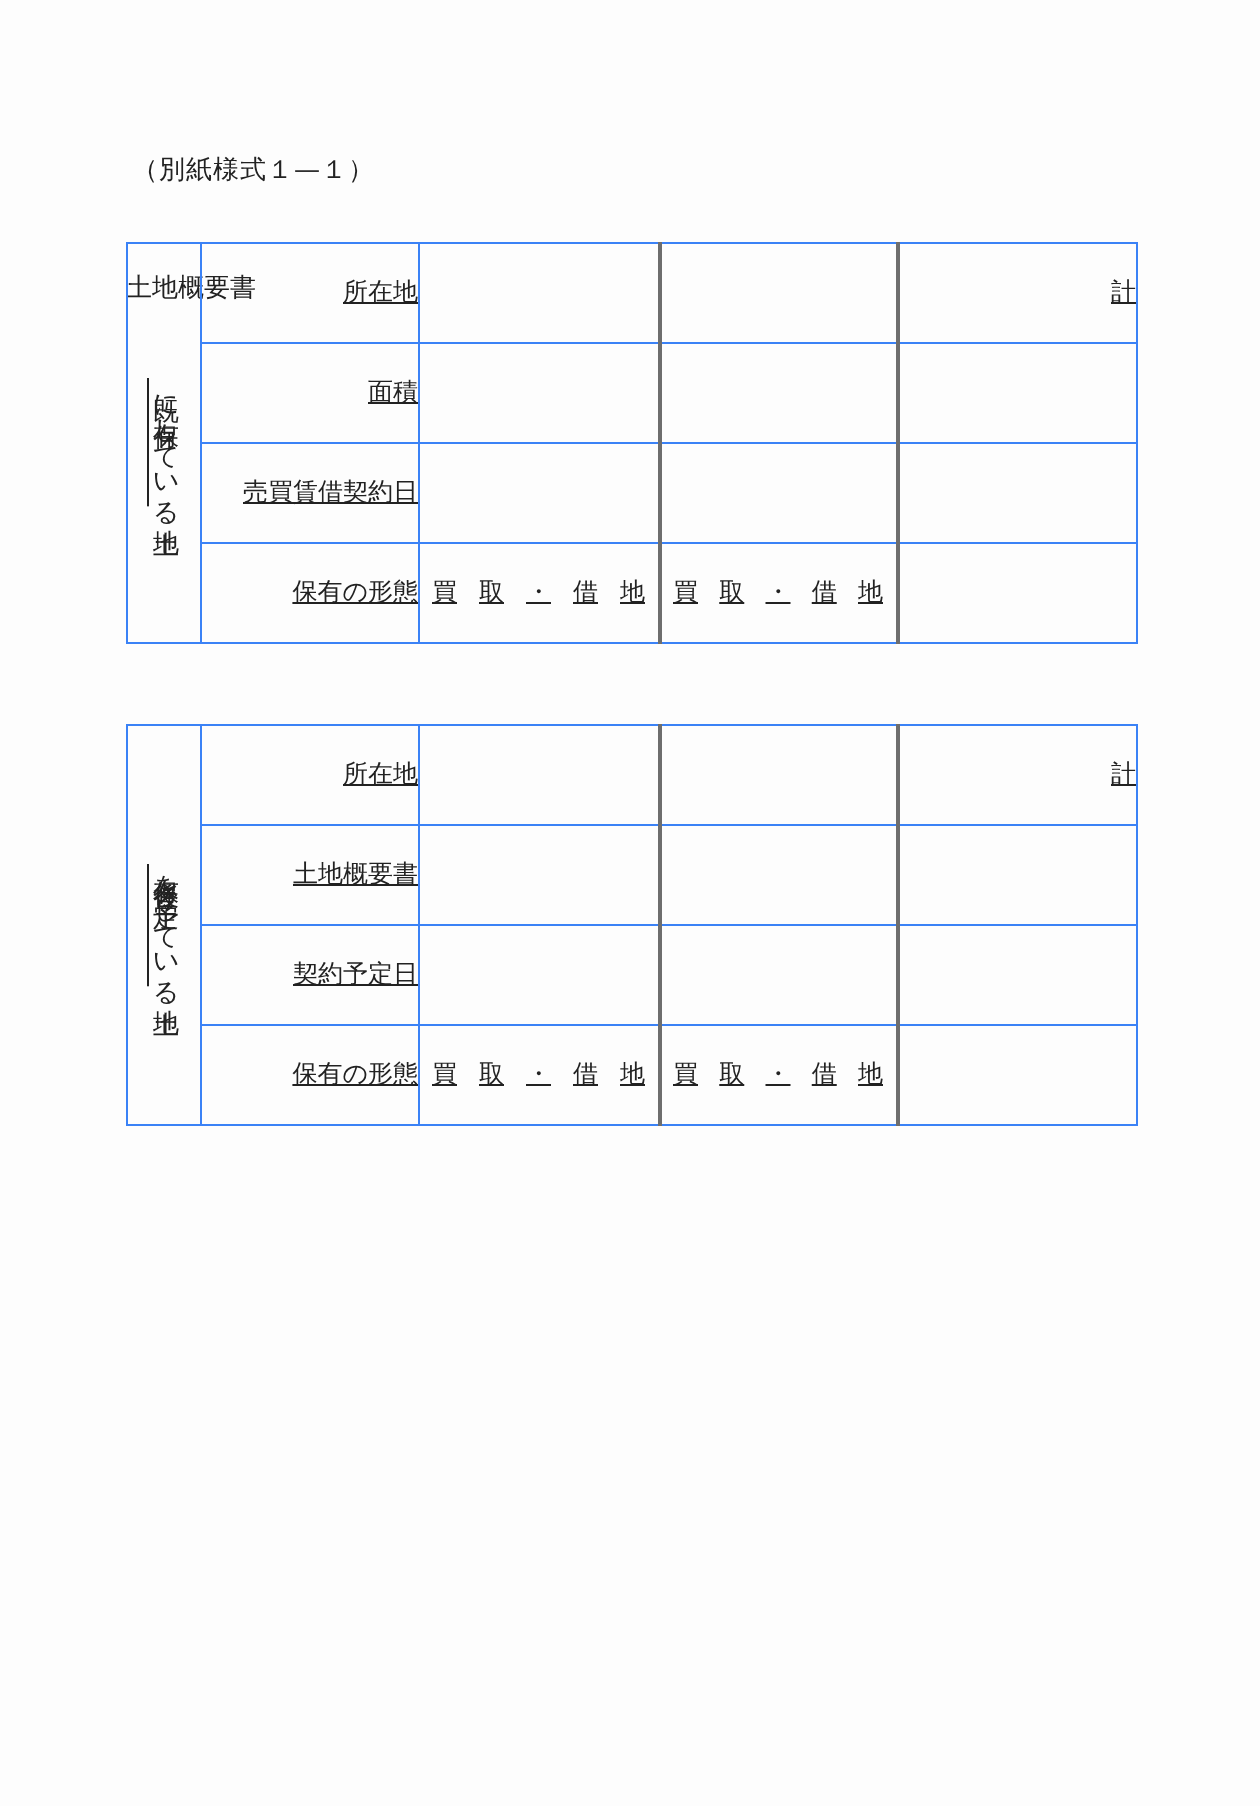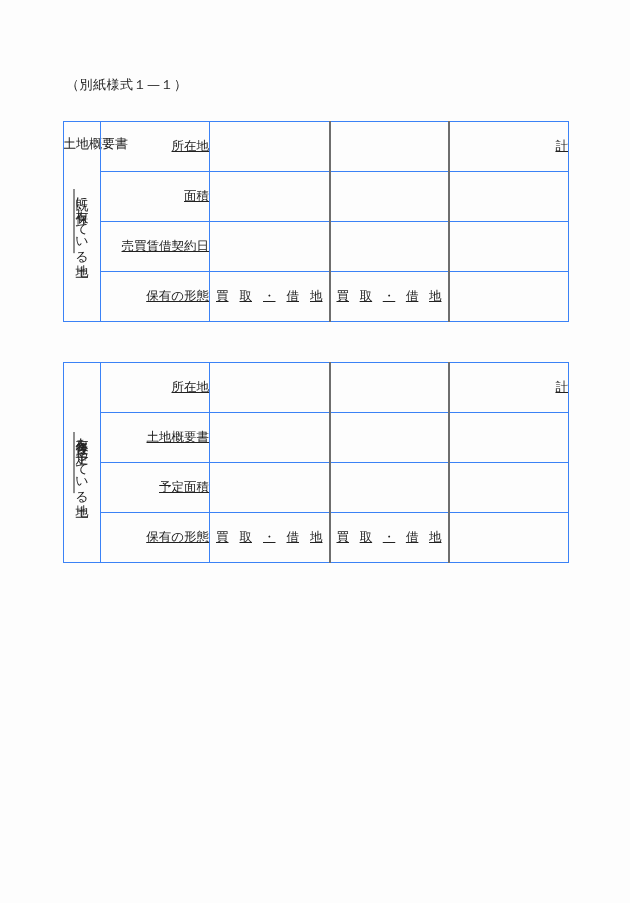--- a/index.html
+++ b/index.html
@@ -106,21 +106,21 @@
     <td class="thick"></td>
     <td>計</td>
   </tr>
   <tr>
     <td>土地概要書</td>
     <td class="thick"></td>
     <td class="thick"></td>
     <td></td>
   </tr>
   <tr>
-    <td>予定面積</td>
+    <td>契約予定日</td>
     <td class="thick"></td>
     <td class="thick"></td>
     <td></td>
   </tr>
   <tr>
     <td>保有の形態</td>
     <td class="thick">
       <div class="form-choice">
         <span>買</span>
             <span>取</span>

